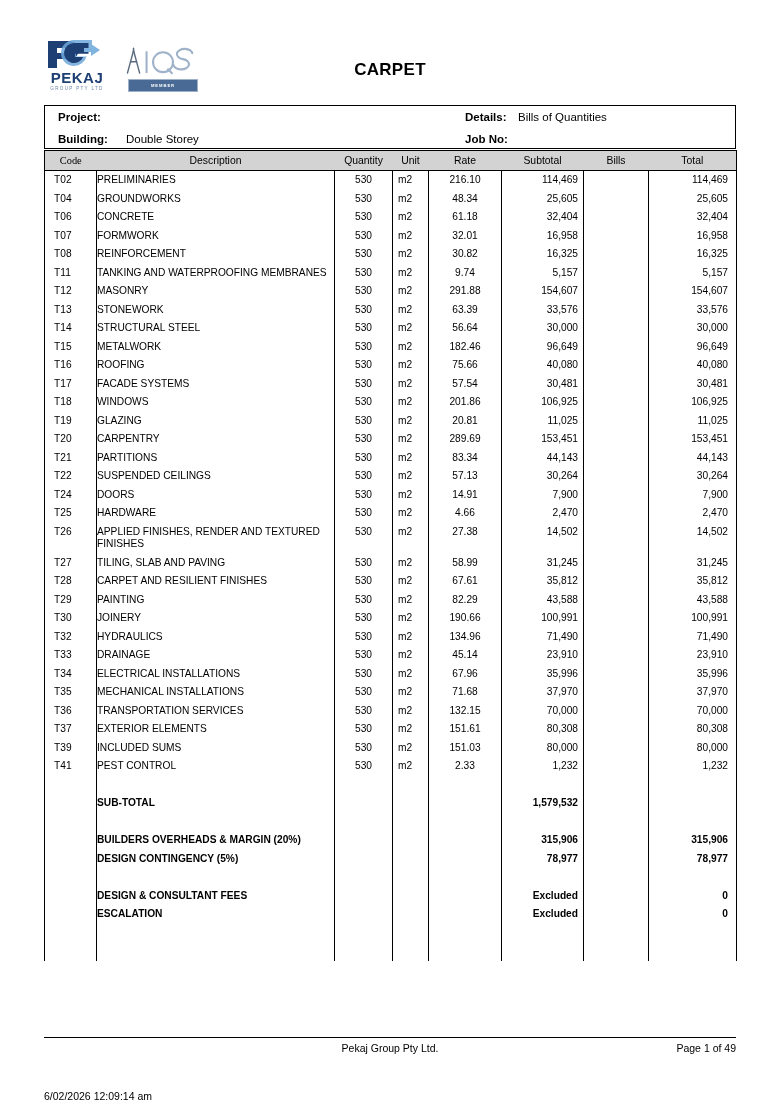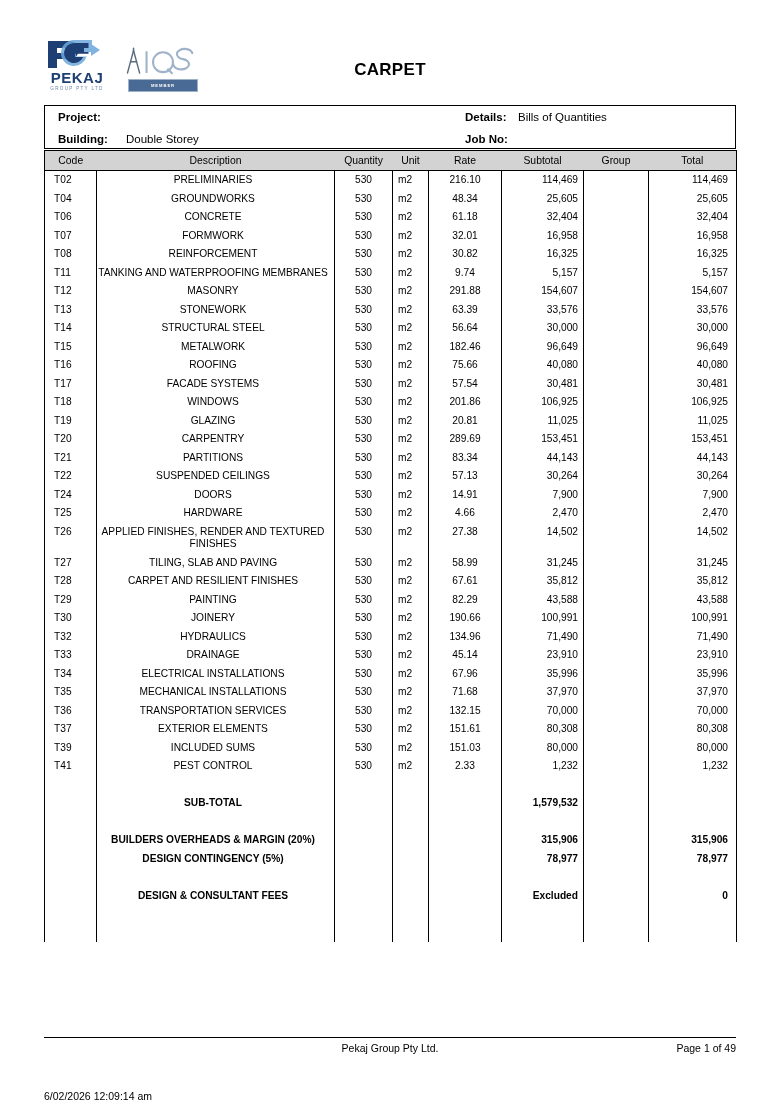--- a/index.html
+++ b/index.html
@@ -172,29 +172,29 @@
     vertical-align: top;
     height: 18px;
     box-sizing: border-box;
     line-height: 12.5px;
   }
   table.summary td.c-code {
     border-left: 1.2px solid #000;
     padding-left: 9px;
     text-align: left;
   }
-  table.summary td.c-desc { text-align: center; padding-left: 0; }
+  table.summary td.c-desc { text-align: left; padding-left: 0; }
   table.summary td.c-qty  { text-align: center; }
   table.summary td.c-unit { text-align: left; padding-left: 5px; }
   table.summary td.c-rate { text-align: center; }
   table.summary td.c-sub  { text-align: right; }
   table.summary td.c-fact { text-align: right; }
   table.summary td.c-tot  { text-align: right; padding-right: 8px; border-right: 1.2px solid #000; }
 
-  table.summary th.h-code { border-left: 1.2px solid #000; }
+  table.summary th.h-code { border-left: 1.2px solid #000; font-family: Liberation Serif, serif; }
   table.summary th.h-tot  { border-right: 1.2px solid #000; }
 
   tr.bold-row td { font-weight: bold; }
   tr.spacer-row td { height: 16px; }
   tr.spacer-row-sm td { height: 10px; }
 
   
   .footer-rule {
     position: absolute;
     left: 44px;
@@ -288,21 +288,21 @@
         <col style="width:88px">
       </colgroup>
       <thead>
         <tr>
           <th class="h-code">Code</th>
           <th>Description</th>
           <th>Quantity</th>
           <th>Unit</th>
           <th>Rate</th>
           <th>Subtotal</th>
-          <th>Group</th>
+          <th>Bills</th>
           <th class="h-tot">Total</th>
         </tr>
       </thead>
       <tbody id="tbody">
           <tr>
             <td class="c-code">T02</td>
             <td class="c-desc">PRELIMINARIES</td>
             <td class="c-qty">530</td>
             <td class="c-unit">m2</td>
             <td class="c-rate">216.10</td>
@@ -683,20 +683,30 @@
           <tr class="bold-row">
             <td class="c-code"></td>
             <td class="c-desc">DESIGN &amp; CONSULTANT FEES</td>
             <td class="c-qty"></td>
             <td class="c-unit"></td>
             <td class="c-rate"></td>
             <td class="c-sub">Excluded</td>
             <td class="c-fact"></td>
             <td class="c-tot">0</td>
           </tr>
+          <tr class="bold-row">
+            <td class="c-code"></td>
+            <td class="c-desc">ESCALATION</td>
+            <td class="c-qty"></td>
+            <td class="c-unit"></td>
+            <td class="c-rate"></td>
+            <td class="c-sub">Excluded</td>
+            <td class="c-fact"></td>
+            <td class="c-tot">0</td>
+          </tr>
           <tr class="spacer-row">
             <td class="c-code">&nbsp;</td>
             <td class="c-desc">&nbsp;</td>
             <td class="c-qty">&nbsp;</td>
             <td class="c-unit">&nbsp;</td>
             <td class="c-rate">&nbsp;</td>
             <td class="c-sub">&nbsp;</td>
             <td class="c-fact">&nbsp;</td>
             <td class="c-tot">&nbsp;</td>
           </tr>

